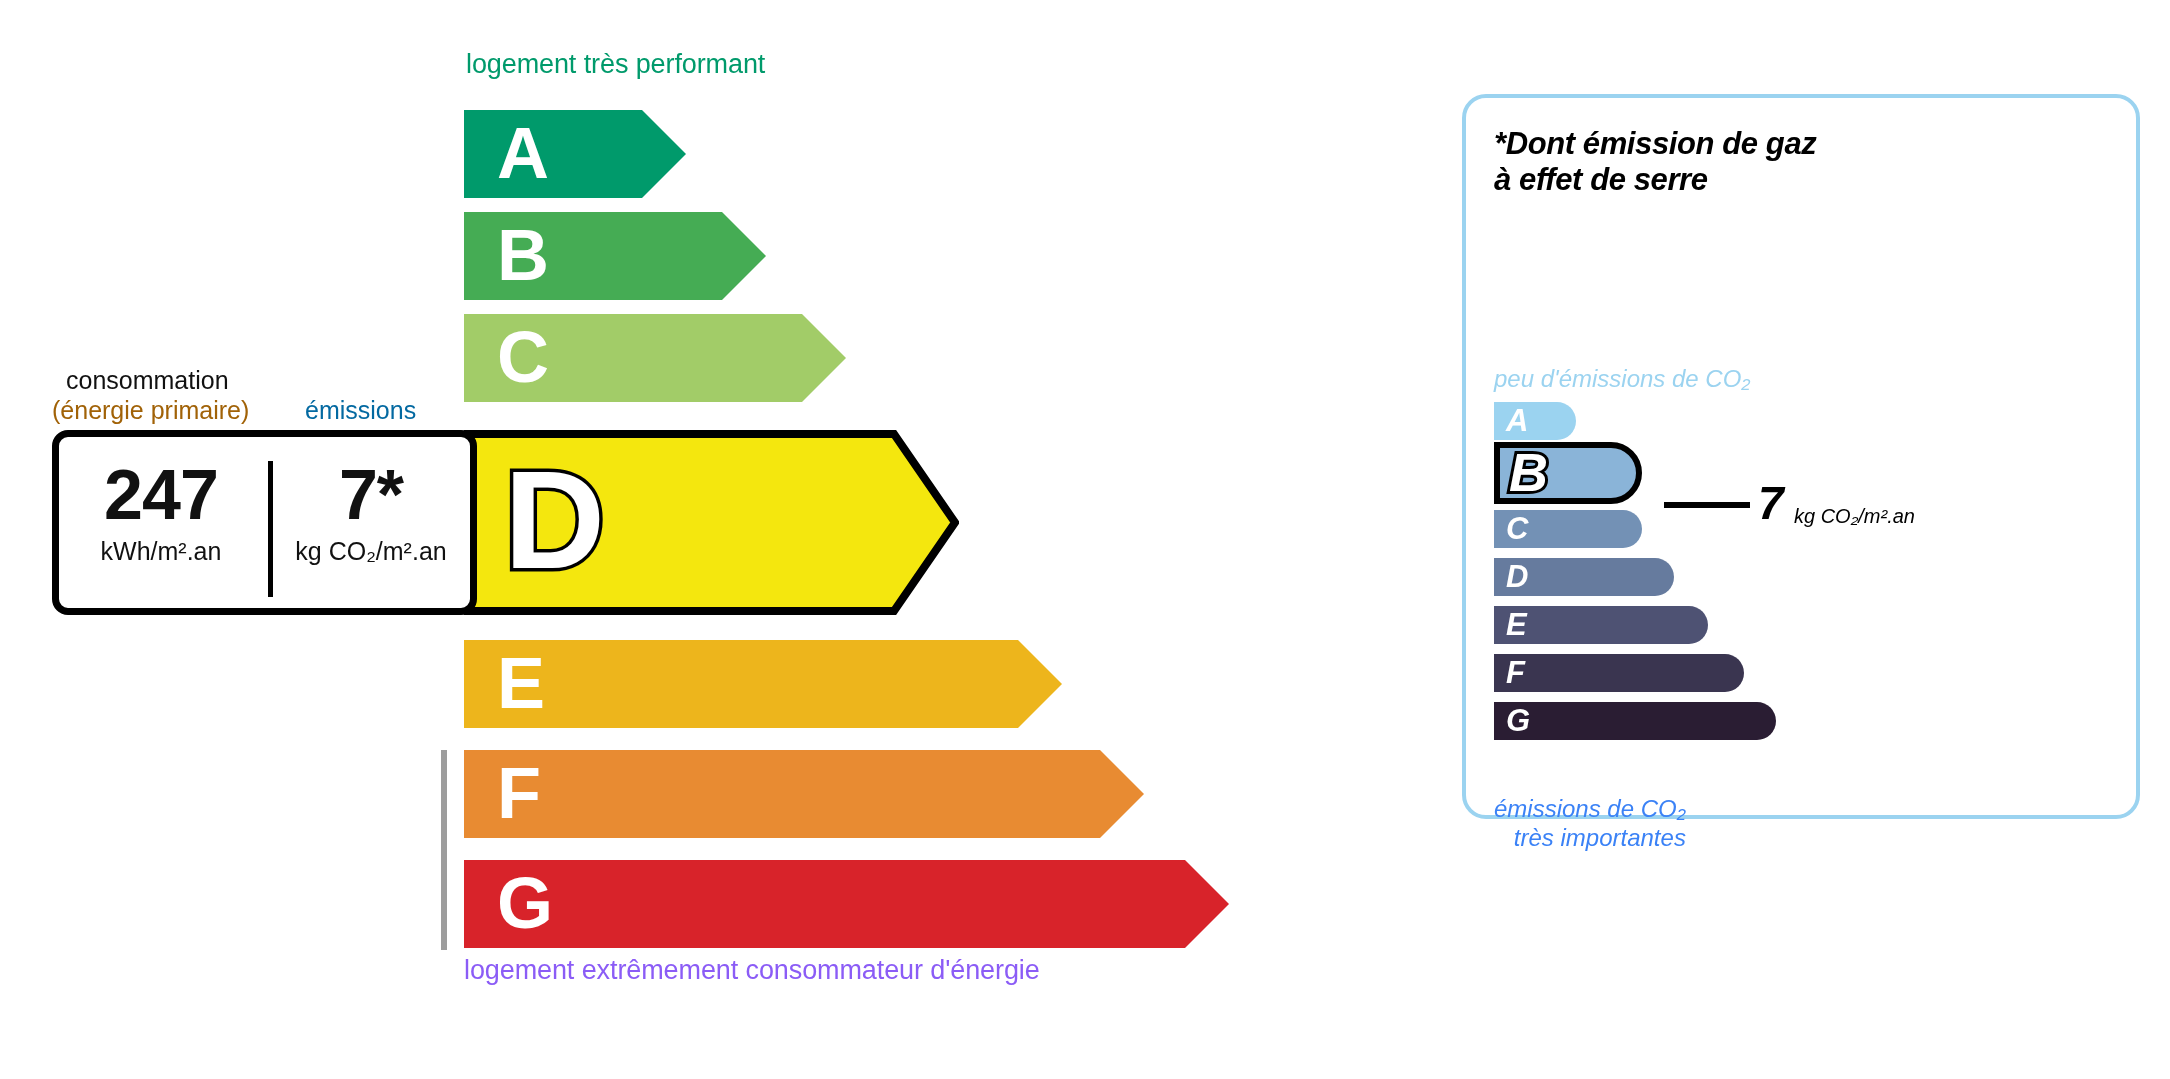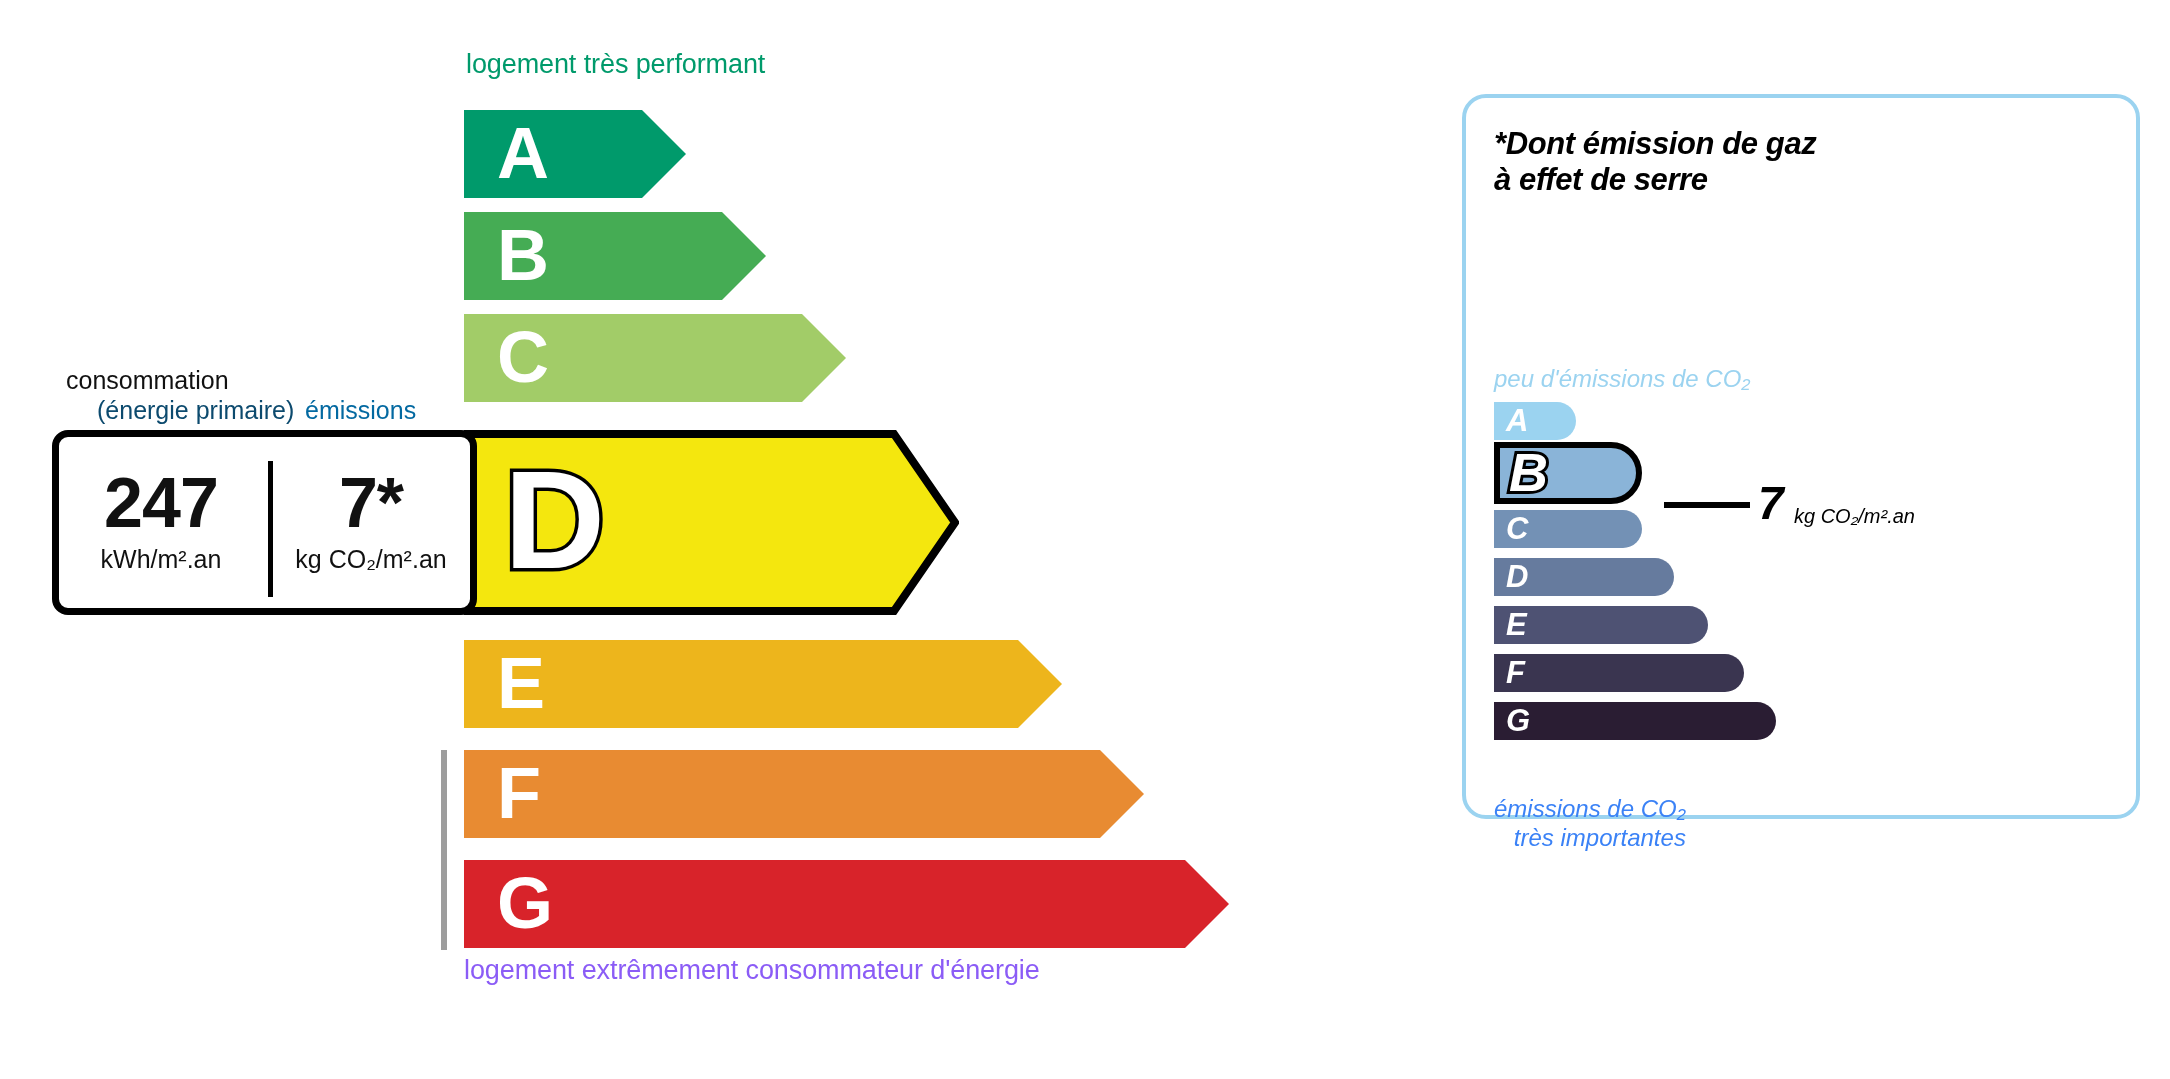--- a/index.html
+++ b/index.html
@@ -103,21 +103,20 @@
     top: 24px;
     width: 5px;
     height: 136px;
     background: #000000;
   }
   .value-cell {
     position: absolute;
     top: 22px;
     width: 200px;
     text-align: center;
-    margin-top: 8px;
   }
   .value-cell.left  { left: 2px; }
   .value-cell.right { left: 212px; }
   .value-number {
     font-size: 70px;
     font-weight: bold;
     color: #111111;
     line-height: 1.05;
     letter-spacing: -1px;
   }
@@ -127,21 +126,21 @@
     margin-top: 4px;
     white-space: nowrap;
   }
 
   .box-label {
     position: absolute;
     font-size: 25px;
     white-space: nowrap;
   }
   #label-consommation { left: 66px; top: 366px; color: #111111; }
-  #label-energie-primaire { left: 52px; top: 396px; color: #0c4a6e; margin-left: 45px; }
+  #label-energie-primaire { left: 52px; top: 396px; color: #a16207; }
   #label-emissions { left: 305px; top: 396px; color: #0369a1; }
 
   
   #passoire-bar {
     position: absolute;
     left: 441px;
     top: 750px;
     width: 6px;
     height: 200px;
     background: #9D9D9D;

